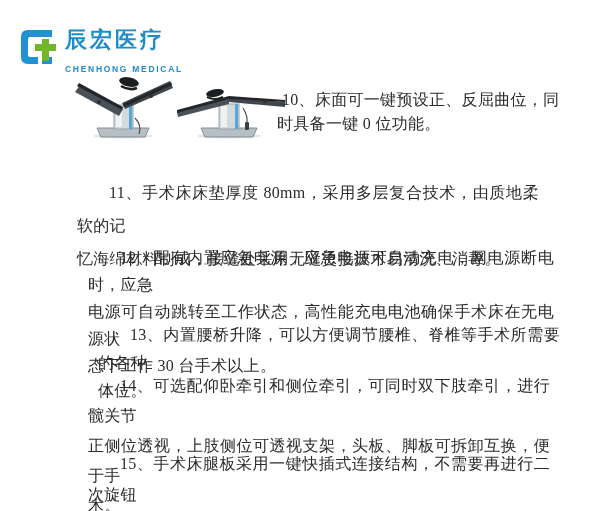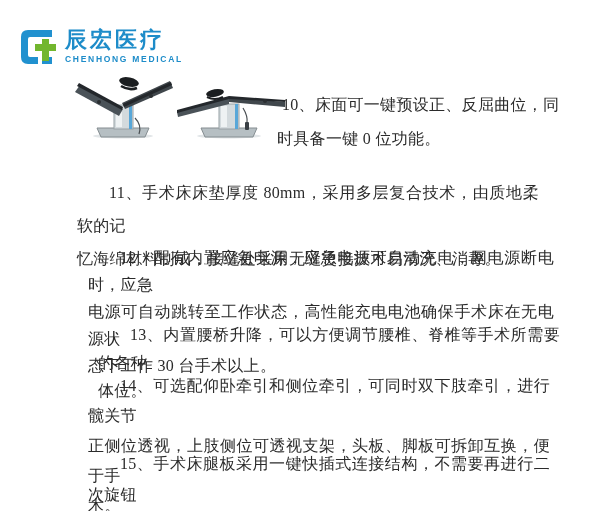--- a/index.html
+++ b/index.html
@@ -15,35 +15,35 @@
   .logo{position:absolute;left:18px;top:27px;display:flex;align-items:flex-start;}
   .logo-icon{width:41px;height:40px;display:block;}
   .logo-text{margin-left:6px;display:flex;flex-direction:column;}
   .brand-cn{
     font-size:22px;font-weight:bold;letter-spacing:3px;
     color:#1d8cc9;line-height:26px;
     font-family:"Liberation Sans","DejaVu Sans",sans-serif;
   }
   .brand-en{
     font-size:8.5px;font-weight:bold;letter-spacing:1.7px;
-    color:#1d8cc9;line-height:11px;margin-top:1px;
+    color:#1d8cc9;line-height:11px;margin-top:11px;
     font-family:"Liberation Sans","DejaVu Sans",sans-serif;
   }
   
   .img-left{position:absolute;left:73px;top:76px;width:104px;height:64px;}
   .img-right{position:absolute;left:175px;top:84px;width:114px;height:56px;}
   
   .para{
     position:absolute;
     white-space:pre-line;
     font-size:16px;
     letter-spacing:0.3px;
     text-align:justify;
   }
-  .p10{left:277px;top:72px;width:302px;line-height:34px;text-indent:5px;}
+  .p10{left:277px;top:72px;width:302px;line-height:24px;text-indent:5px;}
   .p11{left:77px;top:160px;width:462px;line-height:33px;text-indent:32px;}
   .p12{left:88px;top:228px;width:466px;line-height:27px;text-indent:32px;}
   .p13{left:98px;top:305px;width:462px;line-height:28px;text-indent:32px;}
   .p14{left:88px;top:355px;width:462px;line-height:30px;text-indent:32px;}
   .p15{left:88px;top:432px;width:462px;line-height:31px;text-indent:32px;}
 </style>
 </head>
 <body>
 
 <div class="page">

